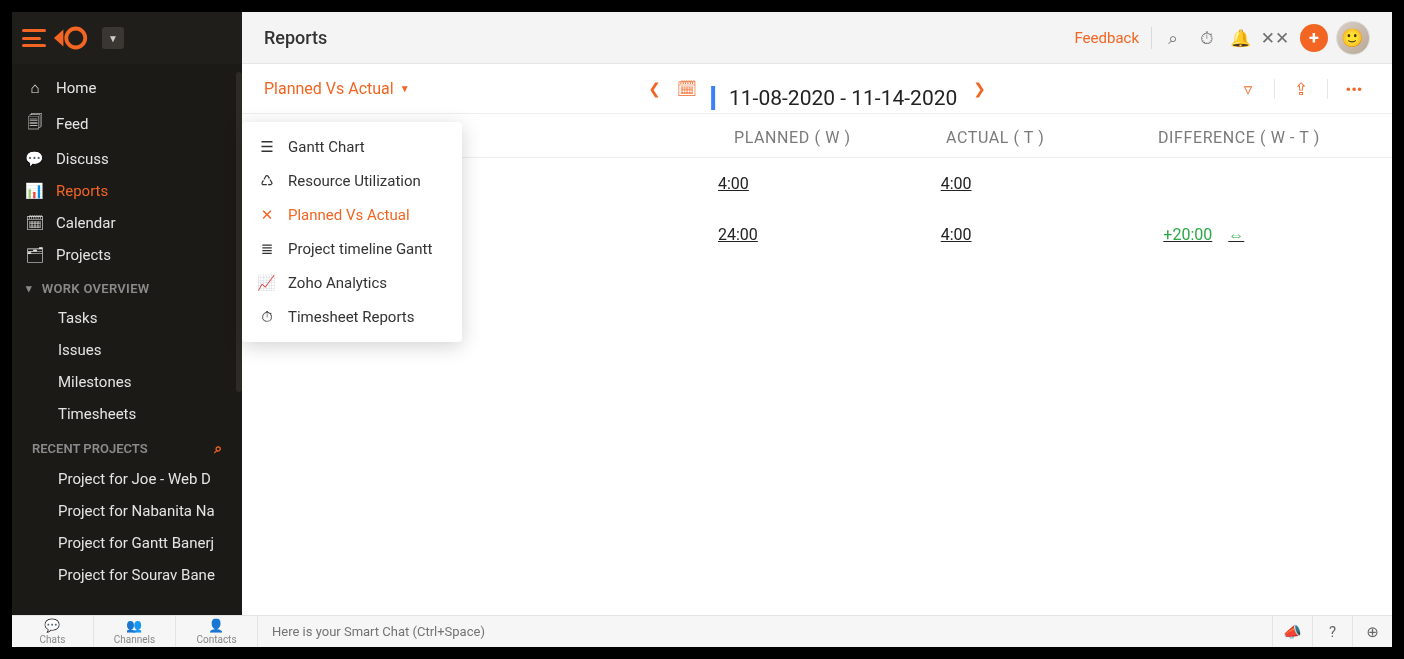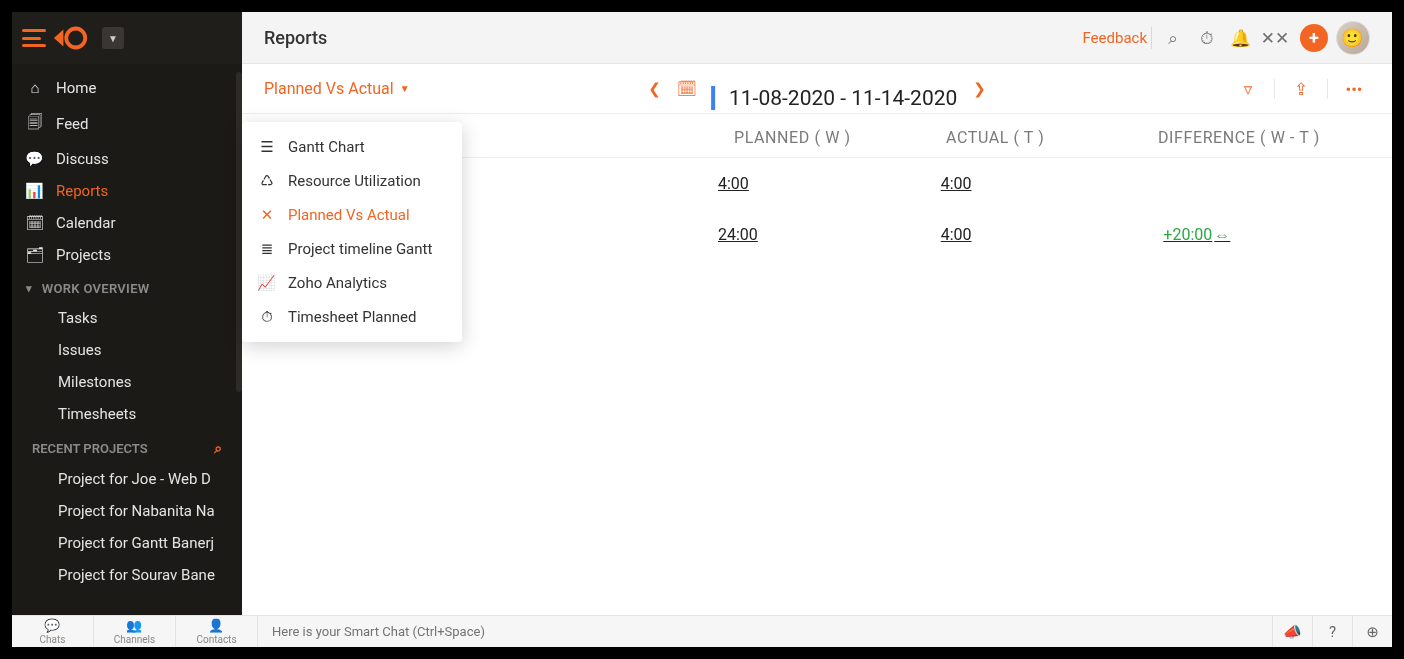--- a/index.html
+++ b/index.html
@@ -25,21 +25,21 @@
 .sub-item { padding:7px 14px 7px 46px; cursor:pointer; color:#e4e4e4; white-space:nowrap; overflow:hidden; text-overflow:ellipsis; }
 .recent-header { display:flex; align-items:center; justify-content:space-between; padding:10px 20px 6px; color:#8a8a8a; font-size:13px; font-weight:600; }
 .recent-header .search { color:#f26522; font-size:14px; cursor:pointer; }
 .sidebar-scroll { position:absolute; right:0; top:60px; width:6px; height:320px; background:#2e2b27; border-radius:3px; }
 
 
 .content { flex:1; display:flex; flex-direction:column; background:#fff; min-width:0; }
 .topbar { height:52px; background:#f4f4f4; display:flex; align-items:center; padding:0 22px; border-bottom:1px solid #e6e6e6; }
 .topbar-title { font-size:18px; color:#333; font-weight:500; }
 .topbar-spacer { flex:1; }
-.feedback { color:#f26522; font-size:15px; margin-right:0; cursor:pointer;text-align:right; }
+.feedback { color:#f26522; font-size:15px; margin-right:8px; cursor:pointer;text-align:right; }
 .vline { width:1px; height:22px; background:#d9d9d9; margin:0 4px; }
 .topicon { width:34px; height:34px; display:flex; align-items:center; justify-content:center; color:#707070; font-size:17px; cursor:pointer; }
 .plus-btn { width:28px; height:28px; border-radius:50%; background:#f26522; color:#fff; display:flex; align-items:center; justify-content:center; font-size:18px; font-weight:bold; cursor:pointer; margin:0 8px; }
 .avatar { width:34px; height:34px; border-radius:50%; background:linear-gradient(135deg,#d9cfc6,#b8a896); border:1px solid #ddd; cursor:pointer; display:flex; align-items:center; justify-content:center; font-size:18px; }
 
 
 .subhead { height:50px; display:flex; align-items:center; padding:0 22px; border-bottom:1px solid #eee; position:relative; }
 .report-picker { color:#f26522; font-size:16px; display:flex; align-items:center; gap:6px; cursor:pointer; }
 .report-picker .caret { font-size:10px; }
 .subhead-center { position:absolute; left:50%; transform:translateX(-50%); display:flex; align-items:center; gap:12px; }
@@ -51,21 +51,21 @@
 .vline2 { width:1px; height:20px; background:#e6e6e6; margin:0 6px; }
 
 
 .table-body { flex:1; position:relative; }
 .thead { display:flex; padding:14px 22px 10px; font-size:16px; color:#7a7a7a; letter-spacing:.6px; border-bottom:1px solid #eee; }
 .thead .c1 { flex:0 0 470px; }
 .thead .c2, .thead .c3, .thead .c4 { flex:1; }
 .trow { display:flex; padding:16px 6px; font-size:16px; color:#222;text-decoration:underline; }
 .trow .c1 { flex:0 0 470px; }
 .trow .c2, .trow .c3, .trow .c4 { flex:1; }
-.green { color:#2aa745; display:flex; align-items:center; gap:2px; }
+.green { color:#2aa745; display:flex; align-items:center; gap:16px; }
 
 
 .dd-menu { position:absolute; left:0; top:8px; width:220px; background:#fff; border-radius:4px; box-shadow:0 4px 20px rgba(0,0,0,.18); padding:8px 0; z-index:10; }
 .dd-item { display:flex; align-items:center; gap:12px; padding:8px 16px; font-size:15px; color:#333; cursor:pointer; }
 .dd-item.active { color:#f26522; }
 .dd-icon { width:18px; display:flex; justify-content:center; color:inherit; }
 
 
 .footer { height:32px; background:#f6f6f6; border-top:1px solid #e4e4e4; display:flex; align-items:center; font-size:11px; color:#888; }
 .ftab { width:82px; display:flex; flex-direction:column; align-items:center; justify-content:center; gap:1px; border-right:1px solid #e4e4e4; height:100%; cursor:pointer; font-size:10px; }
@@ -214,21 +214,21 @@
           <div class="dd-item">
               <span class="dd-icon">≣</span>
               <span>Project timeline Gantt</span>
             </div>
           <div class="dd-item">
               <span class="dd-icon">📈</span>
               <span>Zoho Analytics</span>
             </div>
           <div class="dd-item">
               <span class="dd-icon">⏱</span>
-              <span>Timesheet Planned</span>
+              <span>Timesheet Reports</span>
             </div>
         </div>
       </div>
     </div>
   </div>
 
   <div class="footer">
     <div class="ftab">
         <span class="fi">💬</span>
         <span>Chats</span>

